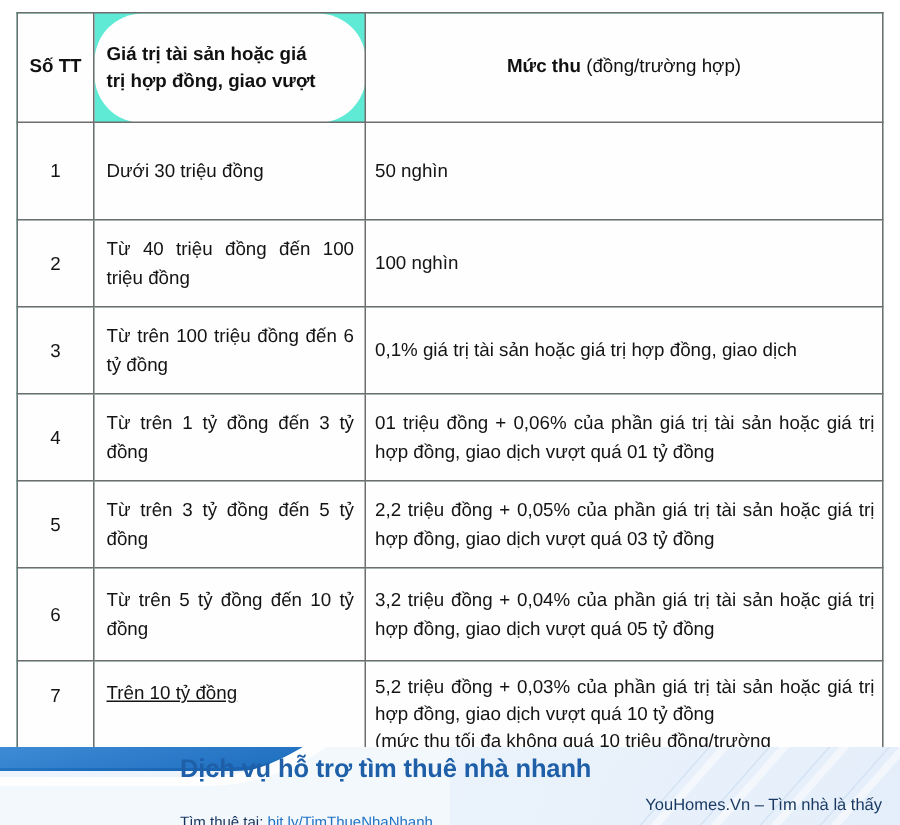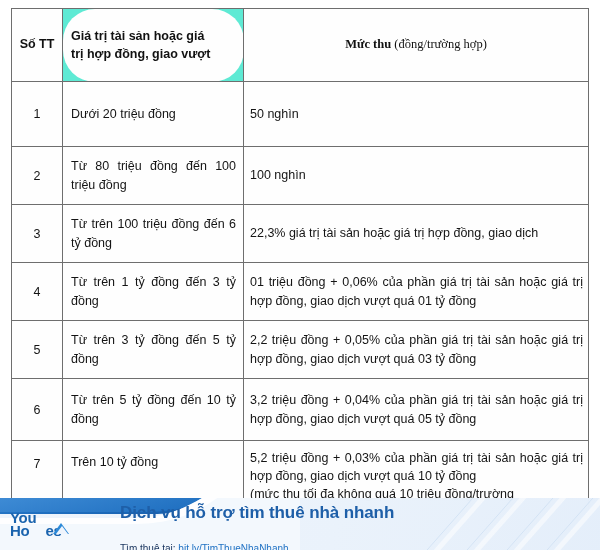--- a/index.html
+++ b/index.html
@@ -42,21 +42,21 @@
   
   .hd-no, .hd-value, .hd-fee {
     height: 72px;
     font-size: 12.5px;
     font-weight: bold;
     color: #111;
     line-height: 1.42;
   }
   .hd-no   { text-align: center; }
   .hd-value{ text-align: left; padding: 0 6px 0 8px !important; border-radius: 32px; }
-  .hd-fee  { text-align: center; font-family: Liberation Serif, serif; }
+  .hd-fee  { text-align: center; }
   .hd-fee .light { font-weight: normal; }
   .hd-inner-value { padding-top: 2px; }
 
   
   .cell-no {
     text-align: center;
     font-size: 12.5px;
     color: #141414;
   }
   .cell-value {
@@ -85,21 +85,21 @@
 
   .r1 td { height: 64px; }
   .r2 td { height: 57px; }
   .r3 td { height: 57px; }
   .r4 td { height: 57px; }
   .r5 td { height: 57px; }
   .r6 td { height: 61px; }
   .r7 td { height: 70px; }
 
   .r7 .cell-fee { vertical-align: top; padding-top: 8px !important; }
-  .r7 .cell-value { vertical-align: top; padding-top: 12px !important; }
+  .r7 .cell-value { vertical-align: top; padding-top: 12px !important; text-decoration: underline; }
   .r7 .cell-no { vertical-align: top; padding-top: 16px !important; }
 
   .fee-line3 { display: block; }
 
   
   .banner {
     position: absolute;
     left: 0;
     bottom: 0;
     width: 600px;
@@ -217,34 +217,34 @@
         </th>
         <th class="hd-fee">
           <span>Mức thu</span><span class="light"> (đồng/trường hợp)</span>
         </th>
       </tr>
     </thead>
     <tbody>
 
       <tr class="r1">
         <td class="cell-no">1</td>
-        <td class="cell-value">Dưới 20 triệu đồng</td>
+        <td class="cell-value">Dưới 30 triệu đồng</td>
         <td class="cell-fee center">50 nghìn</td>
       </tr>
 
       <tr class="r2">
         <td class="cell-no">2</td>
-        <td class="cell-value">Từ 80 triệu đồng đến 100 triệu đồng</td>
+        <td class="cell-value">Từ 40 triệu đồng đến 100 triệu đồng</td>
         <td class="cell-fee center">100 nghìn</td>
       </tr>
 
       <tr class="r3">
         <td class="cell-no">3</td>
         <td class="cell-value">Từ trên 100 triệu đồng đến 6 tỷ đồng</td>
-        <td class="cell-fee justify">22,3% giá trị tài sản hoặc giá trị hợp đồng, giao dịch</td>
+        <td class="cell-fee justify">0,1% giá trị tài sản hoặc giá trị hợp đồng, giao dịch</td>
       </tr>
 
       <tr class="r4">
         <td class="cell-no">4</td>
         <td class="cell-value">Từ trên 1 tỷ đồng đến 3 tỷ đồng</td>
         <td class="cell-fee justify">01 triệu đồng + 0,06% của phần giá trị tài sản hoặc giá trị hợp đồng, giao dịch vượt quá 01 tỷ đồng</td>
       </tr>
 
       <tr class="r5">
         <td class="cell-no">5</td>
@@ -303,29 +303,22 @@
 
     <path d="M0,4 L170,4 C210,4 228,-4 250,-12 L250,-2 C226,10 212,14 172,14 L0,14 Z" fill="#bcd6f0" opacity="0.75"></path>
 
     <path d="M0,16 L150,16 C196,16 214,6 242,-10 L300,-10 L300,-14 L0,-14 Z" fill="url(#swGrad)"></path>
     <path d="M0,52 L0,14 L140,14 C186,14 206,4 236,-12 L300,-12 L300,-20 L-10,-20 L-10,52 Z" fill="url(#swGrad)"></path>
 
     <path d="M0,20 L128,20 C168,20 186,10 212,-6 L300,-6 L300,52 L0,52 Z" fill="#f3f8fd"></path>
     <path d="M0,20 L128,20 C168,20 186,10 212,-6 L226,-6 C198,14 176,26 132,26 L0,26 Z" fill="#ffffff" opacity="0.85"></path>
   </svg>
 
-  <div class="banner-logo">
-    <div class="logo-you">You</div>
-    <div class="logo-homes">
-      <span>Ho</span><span style="display:inline-block;width:16px;"></span><span>es</span>
-    </div>
-    <div class="logo-roof"></div>
-    <div class="logo-roof2"></div>
-  </div>
 
   <div class="banner-main">
     <div class="banner-title">Dịch vụ hỗ trợ tìm thuê nhà nhanh</div>
     <div class="banner-sub">
       <span>Tìm thuê tại: </span><span class="link">bit.ly/TimThueNhaNhanh</span>
     </div>
   </div>
 
+  <div class="banner-right">YouHomes.Vn – Tìm nhà là thấy</div>
 </div>
 
 </body></html>

